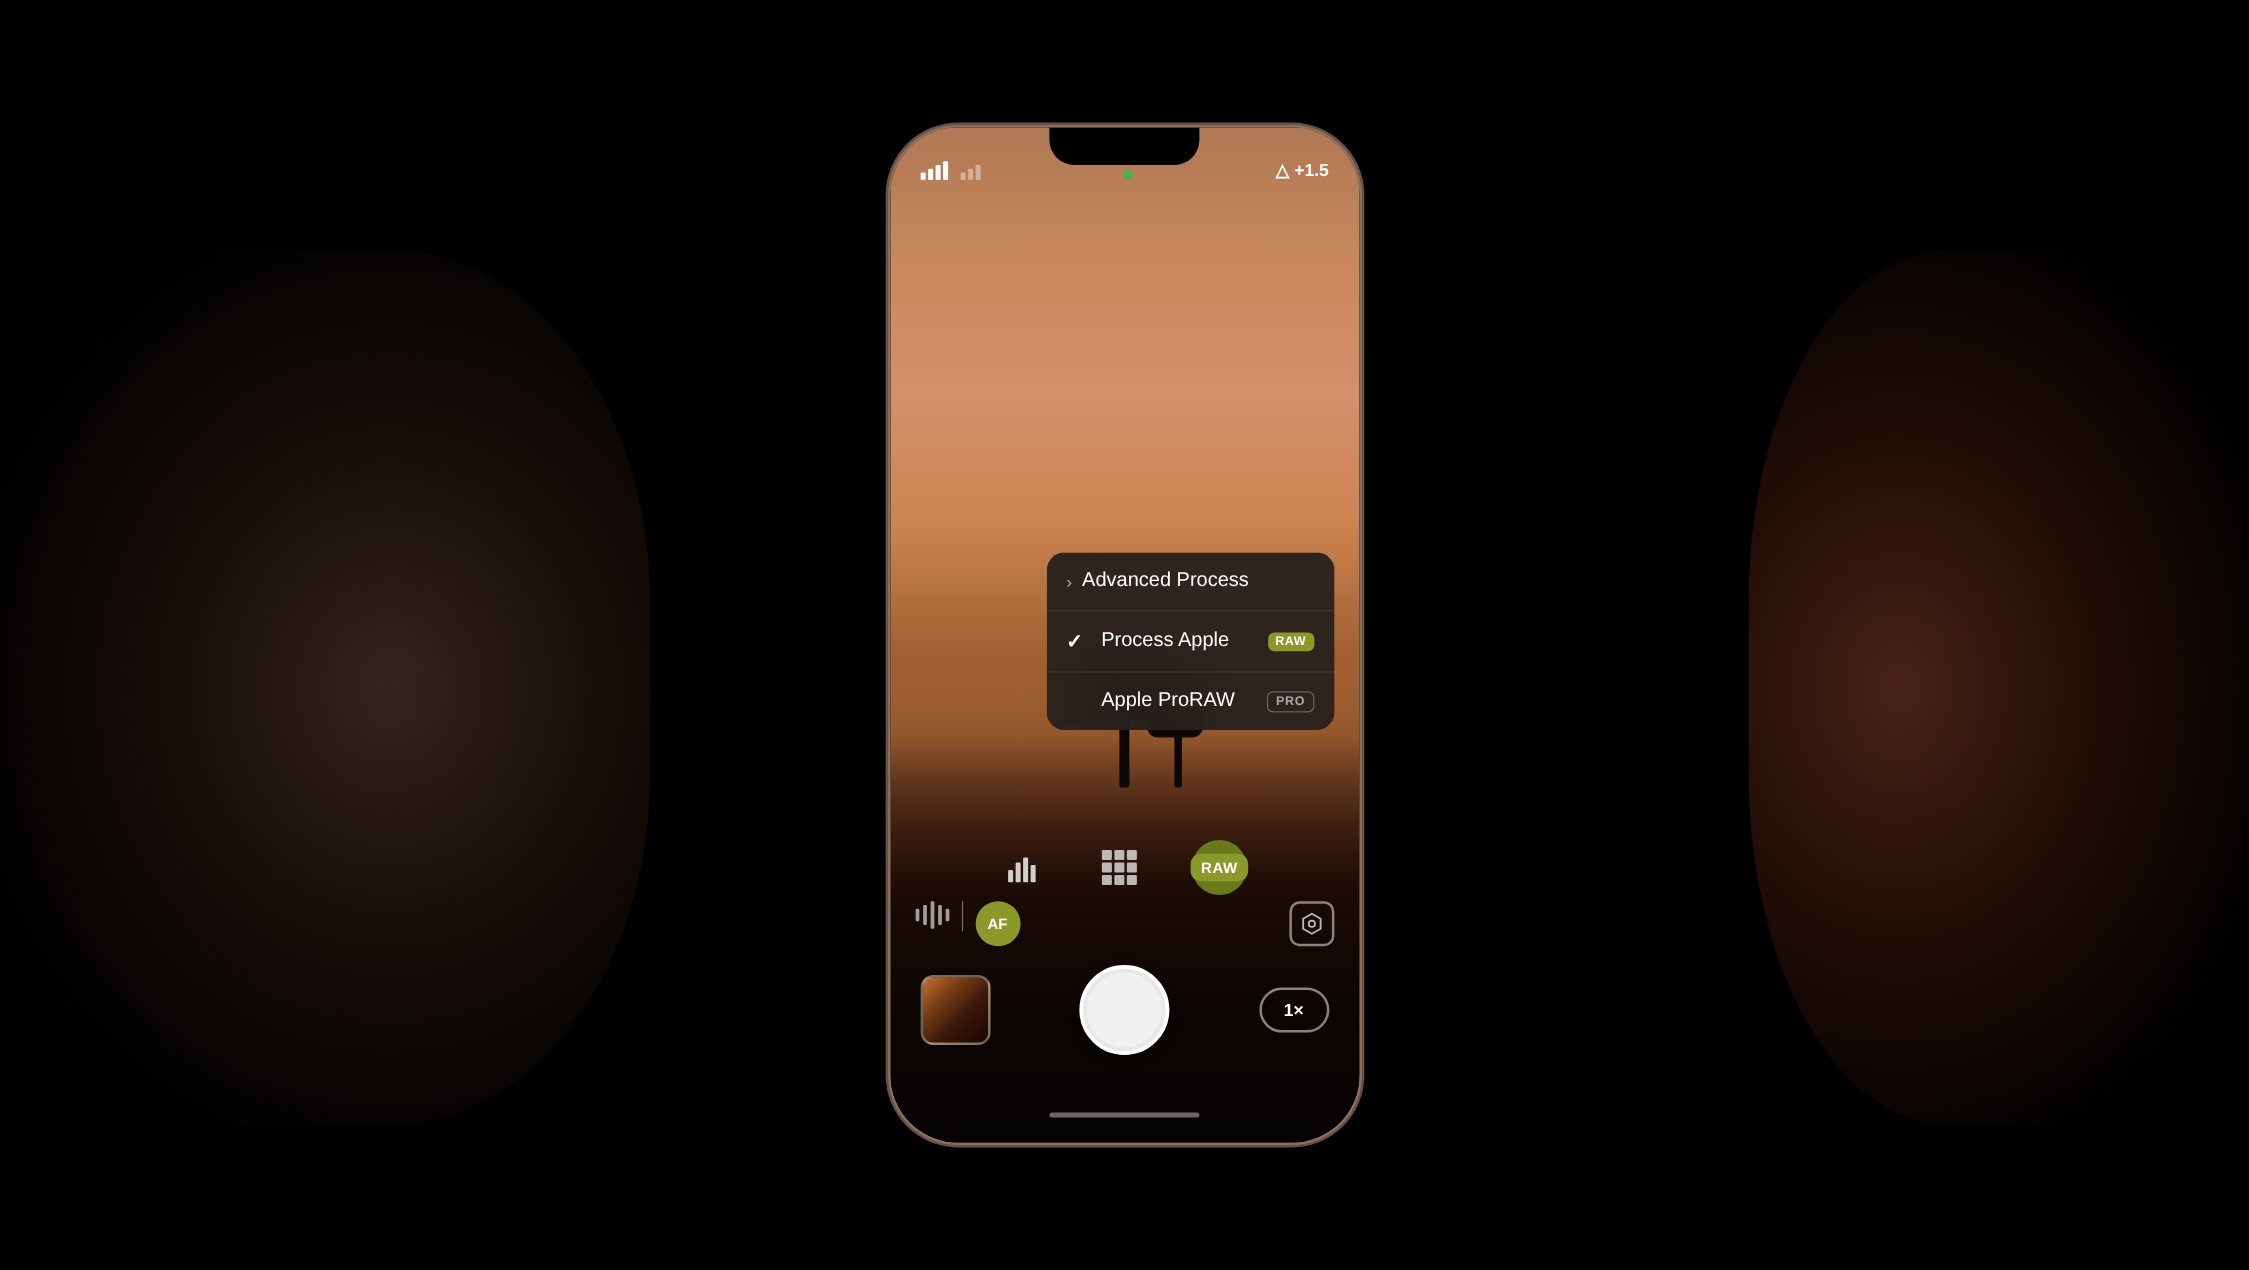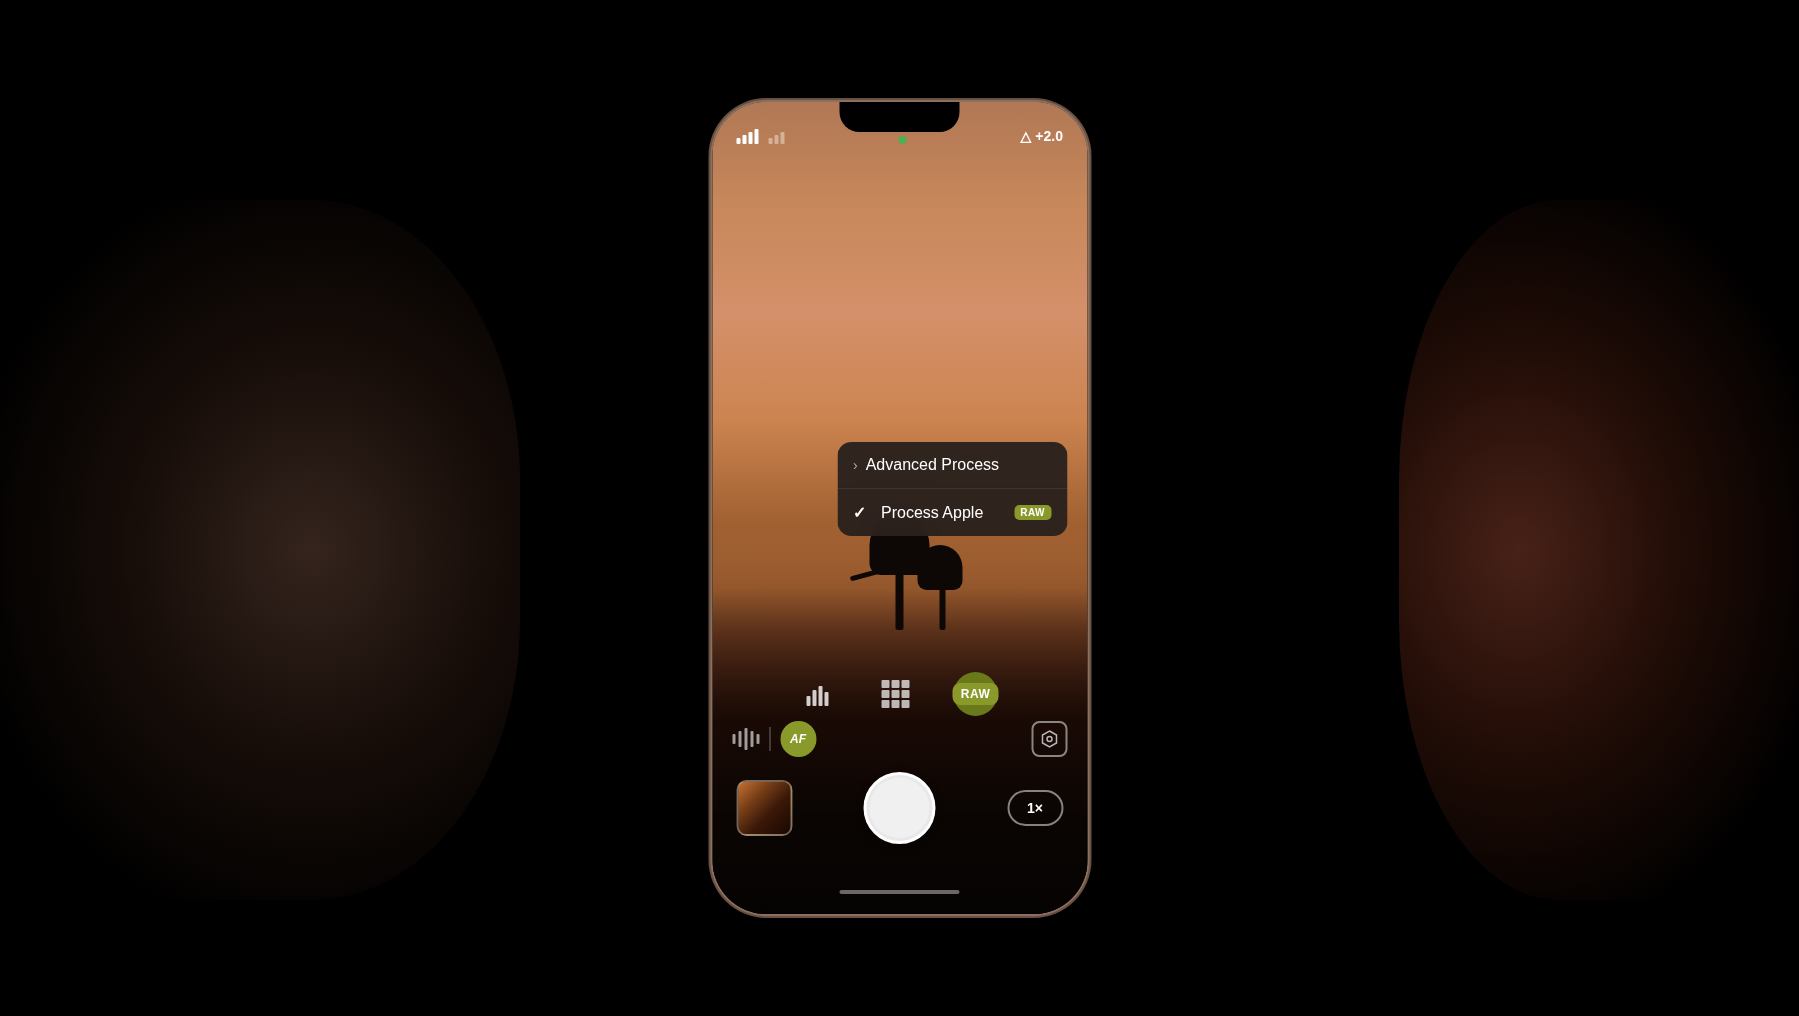--- a/index.html
+++ b/index.html
@@ -517,38 +517,43 @@
           <div class="signal-bar bar-3"></div>
           <div class="signal-bar bar-4"></div>
           <div style="width:6px"></div>
           <div class="signal-bar bar-5"></div>
           <div class="signal-bar bar-6"></div>
           <div class="signal-bar bar-7"></div>
         </div>
         <div class="green-dot"></div>
         <div class="exposure-badge">
           <span>△</span>
-          <span>+2.0</span>
+          <span>+1.5</span>
         </div>
       </div>
 
       <div class="dropdown-menu">
 
         <div class="menu-item">
           <span class="menu-chevron">›</span>
           <span class="menu-label">Advanced Process</span>
         </div>
 
         <div class="menu-item">
           <span class="menu-check">✓</span>
           <span class="menu-label">Process Apple</span>
           <span class="menu-badge badge-raw">RAW</span>
         </div>
 
 
+        <div class="menu-item">
+          <span class="menu-check"></span>
+          <span class="menu-label">Apple ProRAW</span>
+          <span class="menu-badge badge-pro">PRO</span>
+        </div>
       </div>
 
       <div class="bottom-toolbar">
 
         <div class="toolbar-icon">
           <svg width="28" height="24" viewBox="0 0 28 24" fill="none">
             <rect x="1" y="14" width="4" height="10" rx="1" fill="white" opacity="0.8"></rect>
             <rect x="7" y="8" width="4" height="16" rx="1" fill="white" opacity="0.8"></rect>
             <rect x="13" y="4" width="4" height="20" rx="1" fill="white" opacity="0.8"></rect>
             <rect x="19" y="10" width="4" height="14" rx="1" fill="white" opacity="0.8"></rect>
@@ -568,21 +573,21 @@
             <div class="grid-cell"></div>
           </div>
         </div>
 
         <div class="toolbar-icon" style="background:#6a7a1a;border-radius:50%;width:44px;height:44px;">
           <span class="raw-button-active">RAW</span>
         </div>
       </div>
 
       <div class="focus-row">
-        <div style="display:flex;align-items:center;gap:6px;font-style:italic;">
+        <div style="display:flex;align-items:flex-start;gap:6px;">
           <div class="focus-lines">
             <div class="focus-line" style="height:10px;"></div>
             <div class="focus-line" style="height:16px;"></div>
             <div class="focus-line" style="height:22px;"></div>
             <div class="focus-line" style="height:16px;"></div>
             <div class="focus-line" style="height:10px;"></div>
           </div>
           <div style="width:1px;height:24px;background:rgba(255,255,255,0.4);margin:0 4px;"></div>
           <div class="af-button">
             <span>AF</span>

